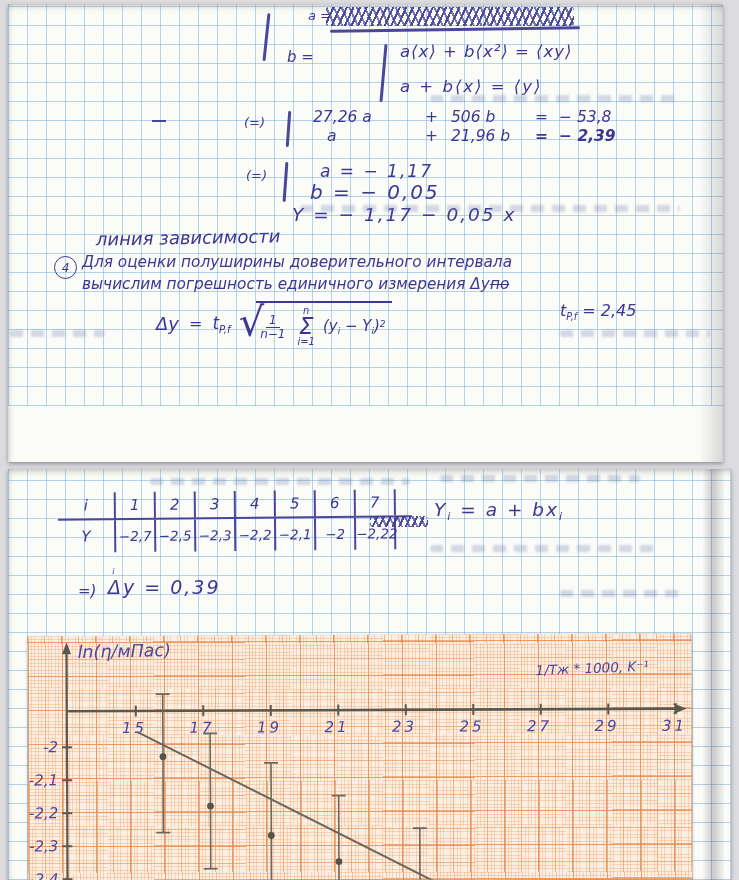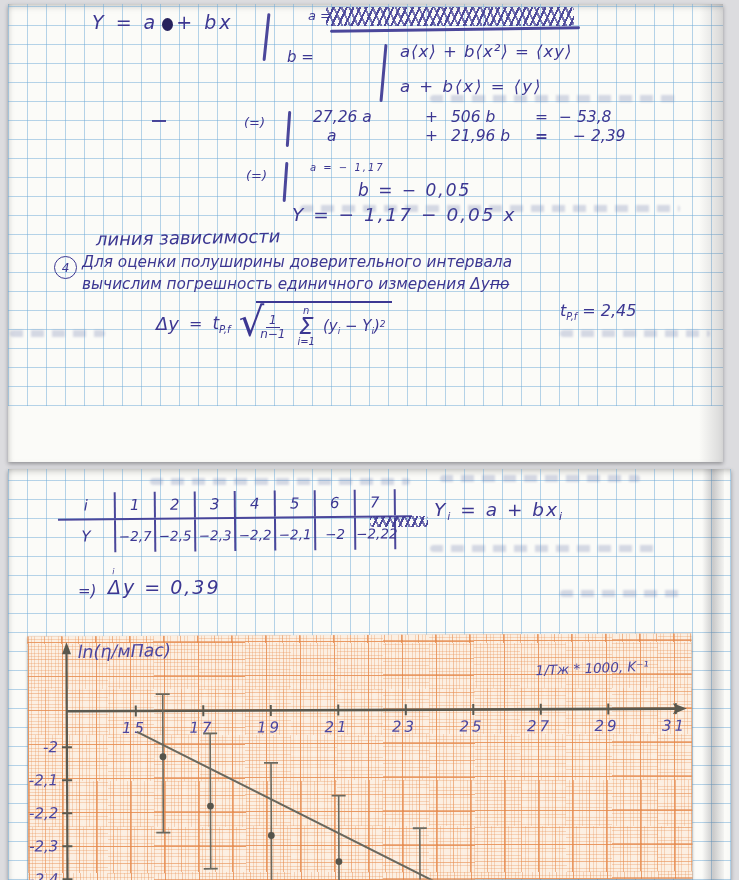--- a/index.html
+++ b/index.html
@@ -68,23 +68,20 @@
 </style>
 </head>
 <body>
 
 <div id="stage">
 
   <div class="page" id="page1">
     <div class="gridpaper" style="bottom:56px;"></div>
     <div class="edge-shade" style="right:0;width:24px;background:linear-gradient(to right,transparent,rgba(90,90,100,.22));"></div>
 
-    <div class="hw" style="left:84px;top:8px;font-size:19px;letter-spacing:3px;">
-      <span>Y = a</span><span class="blot"></span><span>+ bx</span>
-    </div>
     <div class="stroke" style="left:257px;top:9px;height:48px;transform:rotate(6deg);"></div>
     <div class="hw" style="left:300px;top:5px;font-size:13px;">a =</div>
     <div class="squiggle" style="left:318px;top:3px;width:248px;height:19px;"></div>
     <div class="uline" style="left:322px;top:24px;width:250px;transform:rotate(-0.8deg);"></div>
 
     <div class="hw" style="left:279px;top:45px;font-size:15px;">b =</div>
     <div class="stroke" style="left:374px;top:40px;height:58px;transform:rotate(5deg);"></div>
     <div class="hw" style="left:392px;top:39px;font-size:16.5px;letter-spacing:1px;">a⟨x⟩ + b⟨x²⟩ = ⟨xy⟩</div>
     <div class="hw" style="left:392px;top:74px;font-size:16.5px;letter-spacing:2px;">a + b⟨x⟩ = ⟨y⟩</div>
 
@@ -96,27 +93,27 @@
       <span style="width:26px;">+</span>
       <span style="width:84px;">506 b</span>
       <span style="width:24px;">=</span>
       <span>− 53,8</span>
     </div>
     <div class="hw" style="left:305px;top:124px;font-size:15.5px;display:flex;">
       <span style="width:112px;padding-left:14px;box-sizing:border-box;">a</span>
       <span style="width:26px;">+</span>
       <span style="width:84px;">21,96 b</span>
       <span style="width:24px;font-weight:700;">=</span>
-      <span style="font-weight:400;padding-left:14px;">− 2,39</span>
+      <span style="font-weight:700;">− 2,39</span>
     </div>
 
     <div class="hw" style="left:238px;top:165px;font-size:13px;">(=)</div>
     <div class="stroke" style="left:276px;top:158px;height:40px;transform:rotate(4deg);"></div>
-    <div class="hw" style="left:302px;top:158px;font-size:10px;letter-spacing:2px;text-align:center;">a = − 1,17</div>
-    <div class="hw" style="left:302px;top:177px;font-size:17px;letter-spacing:2px;margin-left:48px;">b = − 0,05</div>
+    <div class="hw" style="left:312px;top:158px;font-size:17px;letter-spacing:2px;text-align:center;">a = − 1,17</div>
+    <div class="hw" style="left:302px;top:177px;font-size:20px;letter-spacing:2px;">b = − 0,05</div>
 
     <div class="hw" style="left:88px;top:224px;font-size:18px;transform:rotate(-1deg);">линия зависимости</div>
     <div class="hw" style="left:284px;top:200px;font-size:18.5px;letter-spacing:2px;">Y = − 1,17  −  0,05 x</div>
 
     <div class="circnum" style="left:46px;top:252px;">
         <span>4</span>
       </div>
     <div class="hw" style="left:74px;top:250px;font-size:15.3px;">Для оценки полуширины доверительного интервала</div>
     <div class="hw" style="left:74px;top:272px;font-size:15.3px;">
       <span>вычислим погрешность единичного измерения Δy</span><span class="struck">по</span>

